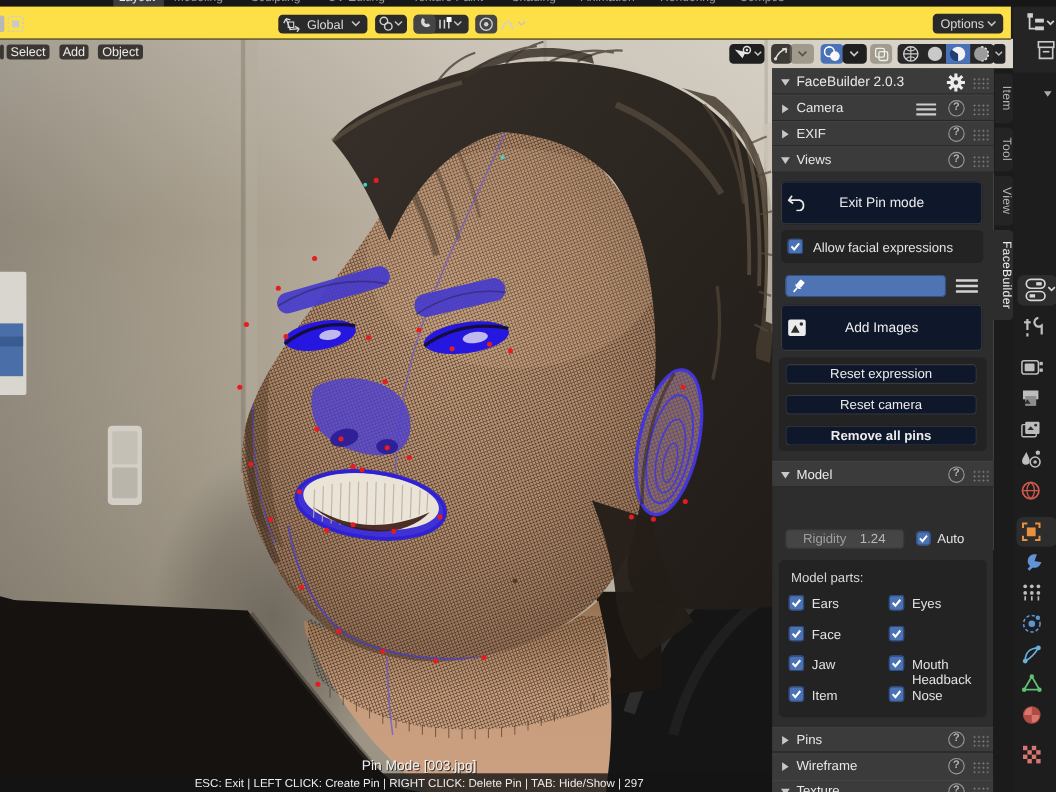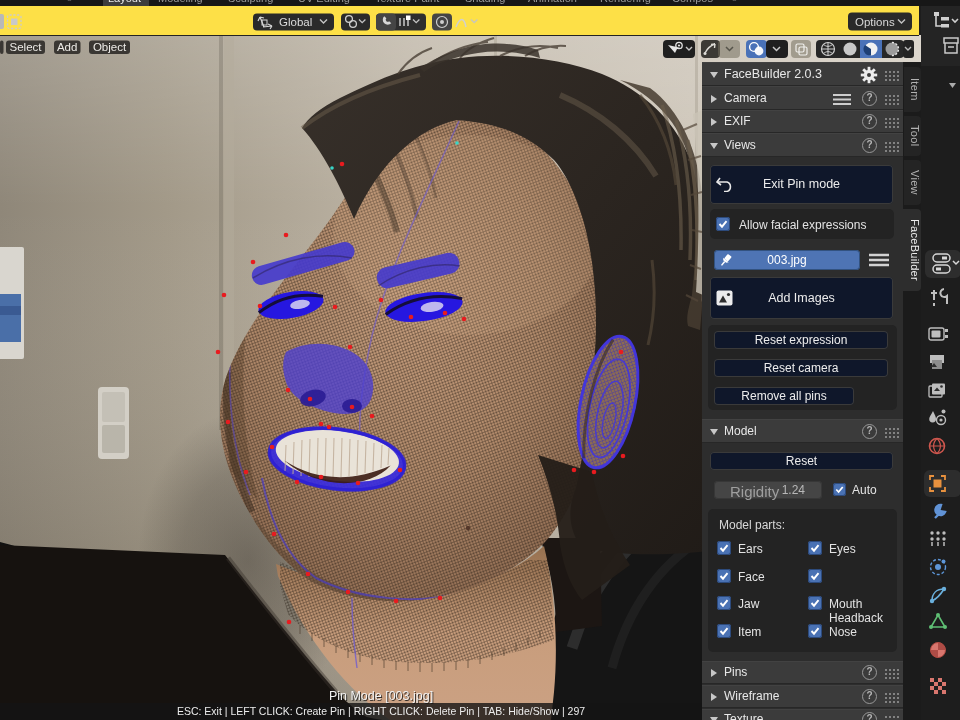--- a/index.html
+++ b/index.html
@@ -409,51 +409,49 @@
     <div class="cblbl" style="left:37px;top:156px;">Allow facial expressions</div>
 
     <div class="abs" style="left:12px;top:188px;width:146px;height:20px;background:#4e74b4;border-radius:4px;box-shadow:0 0 0 1px #325280 inset;"></div>
     <svg style="position:absolute;left:16px;top:190px;" width="16" height="16" viewBox="0 0 16 16">
         <g transform="rotate(40 8 8)">
           <rect x="5.5" y="2" width="5" height="6" rx="1" fill="#fff"></rect>
           <path d="M4.5,8 h7 l-1.5,2 h-4 Z" fill="#fff"></path>
           <path d="M8,10 V15" stroke="#fff" stroke-width="1.5"></path>
         </g>
       </svg>
-    <div class="abs" style="left:12px;top:188px;width:146px;height:20px;color:#fff;text-align:center;line-height:20px;font-size:12px;">003.jpg</div>
     <svg style="position:absolute;left:165px;top:190px;" width="24" height="16">
         <g stroke="#d2d2d2" stroke-width="2.4">
           <path d="M2,3 H22 M2,8 H22 M2,13 H22"></path>
         </g>
       </svg>
 
     <div class="btn" style="left:8px;top:215px;width:183px;height:42px;line-height:42px;font-size:12.5px;">Add Images
       <svg style="position:absolute;left:6px;top:13px;" width="17" height="16" viewBox="0 0 17 16">
           <rect x="0.5" y="0.5" width="16" height="15" rx="2" fill="#ececec"></rect>
           <path d="M3,12.5 L7,5.5 L11,12.5 Z" fill="#2d2d2d"></path>
           <circle cx="12.5" cy="4.5" r="1.6" fill="#2d2d2d"></circle>
         </svg>
     </div>
 
     <div class="sub" style="left:6px;top:263px;width:189px;height:85px;background:#232323;"></div>
     <div class="btn" style="left:12px;top:297px;width:174px;height:18px;line-height:18px;">Reset camera</div>
     <div class="btn" style="left:12px;top:269px;width:174px;height:18px;line-height:18px;">Reset expression</div>
-    <div class="btn" style="left:12px;top:325px;width:140px;height:18px;line-height:18px;">Remove all pins</div>
+    <div class="btn" style="left:12px;top:325px;width:174px;height:18px;line-height:18px;font-weight:bold;">Remove all pins</div>
 
     <div class="hdr" style="top:357px;height:24px;">
       <div class="tri tri-d" style="position:absolute;left:8px;top:7px;"></div>
       <div class="lbl">Model</div>
       <div class="qm" style="left:160px;top:4px;">?</div>
       <div class="grip" style="left:182px;top:7px;"></div>
     </div>
 
-    <div class="btn" style="left:8px;top:390px;width:183px;height:18px;line-height:18px;">Reset</div>
 
     <div class="abs" style="left:12px;top:419px;width:108px;height:18px;background:#454545;border-radius:4px;box-shadow:0 0 0 1px #373737 inset;">
-      <span style="position:absolute;left:16px;top:2px;color:#9f9f9f;font-size:15px;">Rigidity</span>
+      <span style="position:absolute;left:16px;top:2px;color:#9f9f9f;font-size:12px;">Rigidity</span>
       <span style="position:absolute;right:17px;top:2px;color:#b8b8b8;font-size:12px;">1.24</span>
     </div>
     <div class="cb" style="left:131px;top:421px;width:13px;height:13px;">
         <svg width="11" height="11" viewBox="0 0 12 12">
           <path d="M2.5,6 L5,8.7 L9.5,3.2" stroke="#fff" stroke-width="1.9" fill="none"></path>
         </svg>
       </div>
     <div class="cblbl" style="left:150px;top:421px;">Auto</div>
 
     <div class="sub" style="left:6px;top:447px;width:189px;height:143px;"></div>
@@ -506,21 +504,21 @@
         </svg>
       </div>
     <div class="cblbl" style="left:127px;top:563px;">Nose</div>
 
     <div class="hdr" style="top:599px;height:23px;">
       <div class="tri tri-r" style="position:absolute;left:9px;top:7px;"></div>
       <div class="lbl" style="top:3px;">Pins</div>
       <div class="qm" style="left:160px;top:3px;">?</div>
       <div class="grip" style="left:182px;top:6px;"></div>
     </div>
-    <div class="hdr" style="top:623px;height:23px;">
+    <div class="hdr" style="top:623px;height:34px;">
       <div class="tri tri-r" style="position:absolute;left:9px;top:7px;"></div>
       <div class="lbl" style="top:3px;">Wireframe</div>
       <div class="qm" style="left:160px;top:3px;">?</div>
       <div class="grip" style="left:182px;top:6px;"></div>
     </div>
     <div class="hdr" style="top:647px;height:11px;border-bottom:none;">
       <div class="tri tri-d" style="position:absolute;left:8px;top:5px;"></div>
       <div class="lbl" style="top:2px;">Texture</div>
       <div class="qm" style="left:160px;top:2px;">?</div>
       <div class="grip" style="left:182px;top:5px;"></div>

